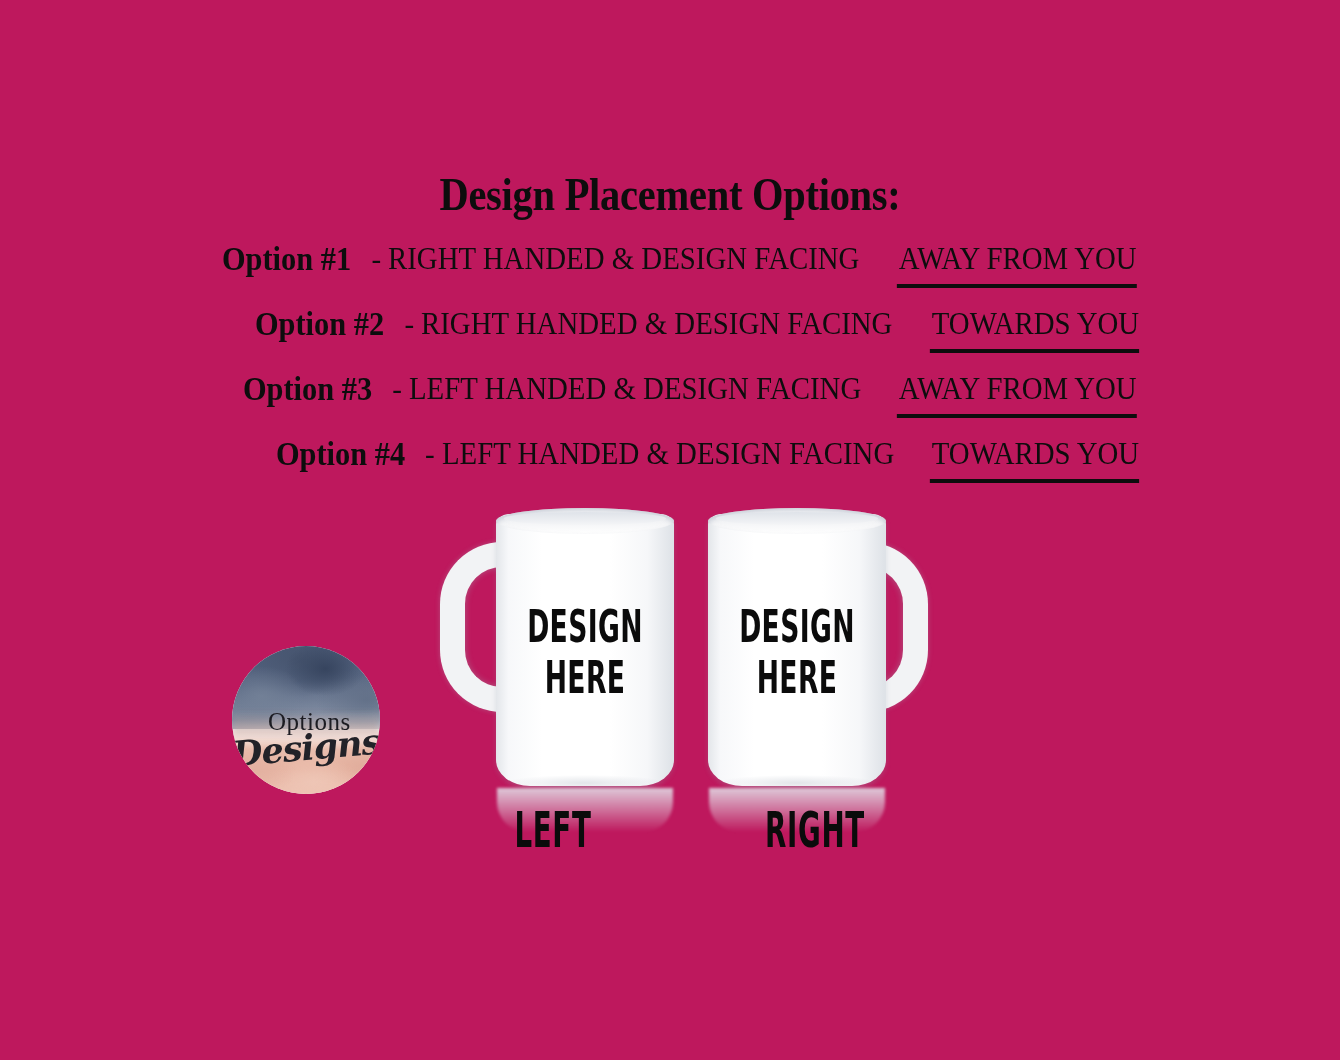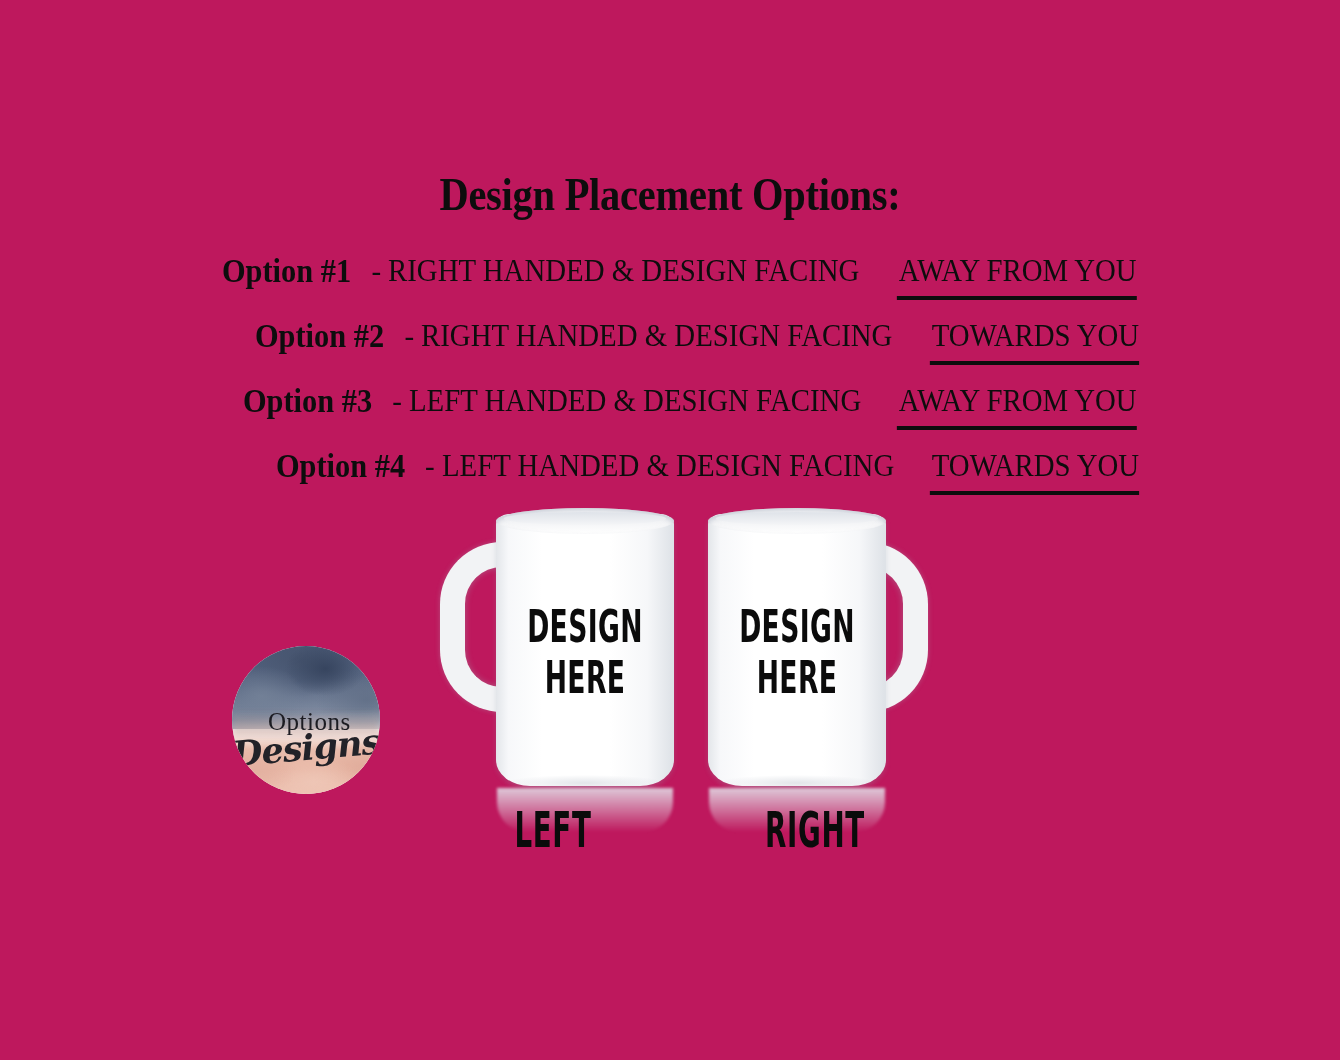--- a/index.html
+++ b/index.html
@@ -35,21 +35,20 @@
     color: #0d0d0d;
     transform: scaleX(0.88);
   }
 
   
   .options {
     position: absolute;
     left: 0;
     top: 240px;
     width: 1340px;
-    margin-top: 12px;
   }
   .opt-row {
     position: relative;
     height: 65px;
     padding-right: 185px;
     box-sizing: border-box;
     display: flex;
     align-items: flex-start;
     justify-content: flex-end;
     white-space: nowrap;

